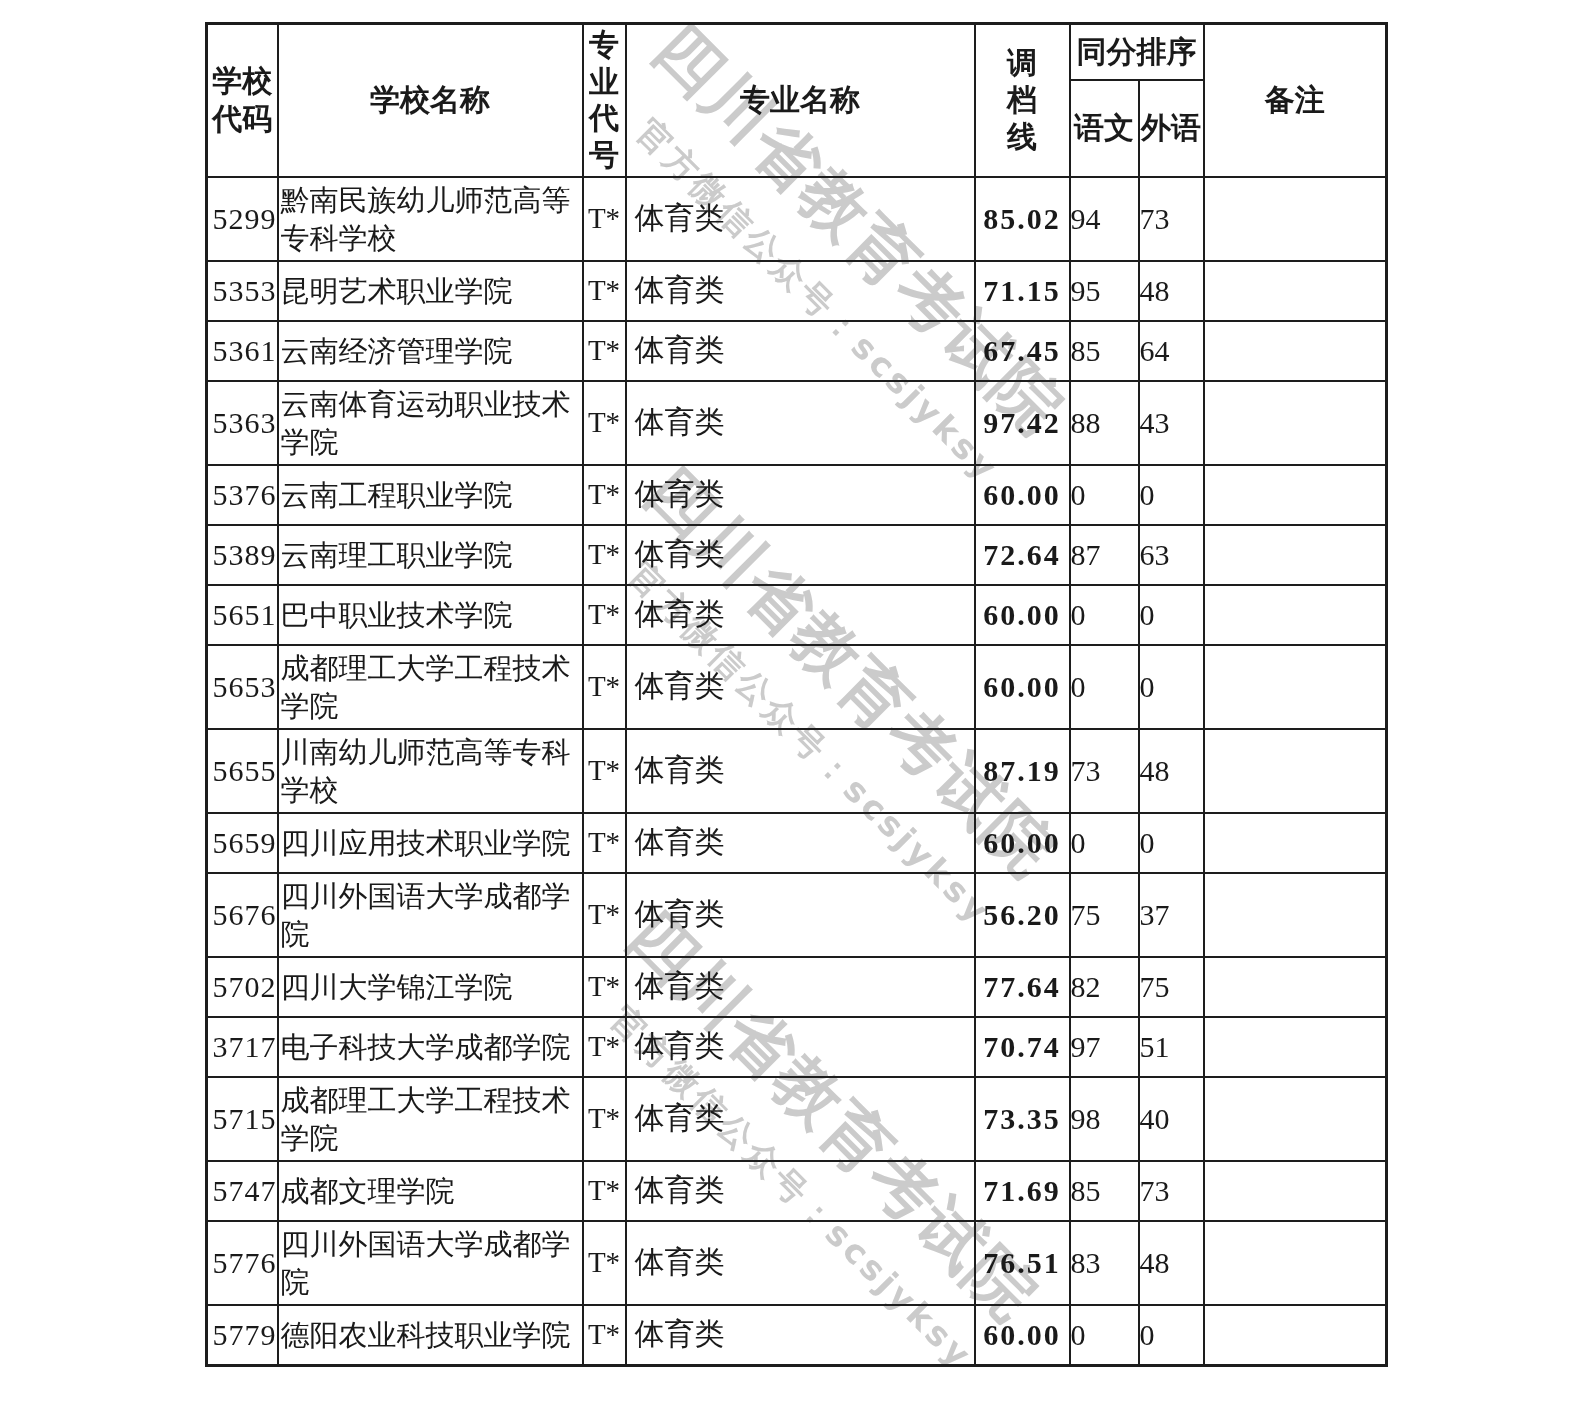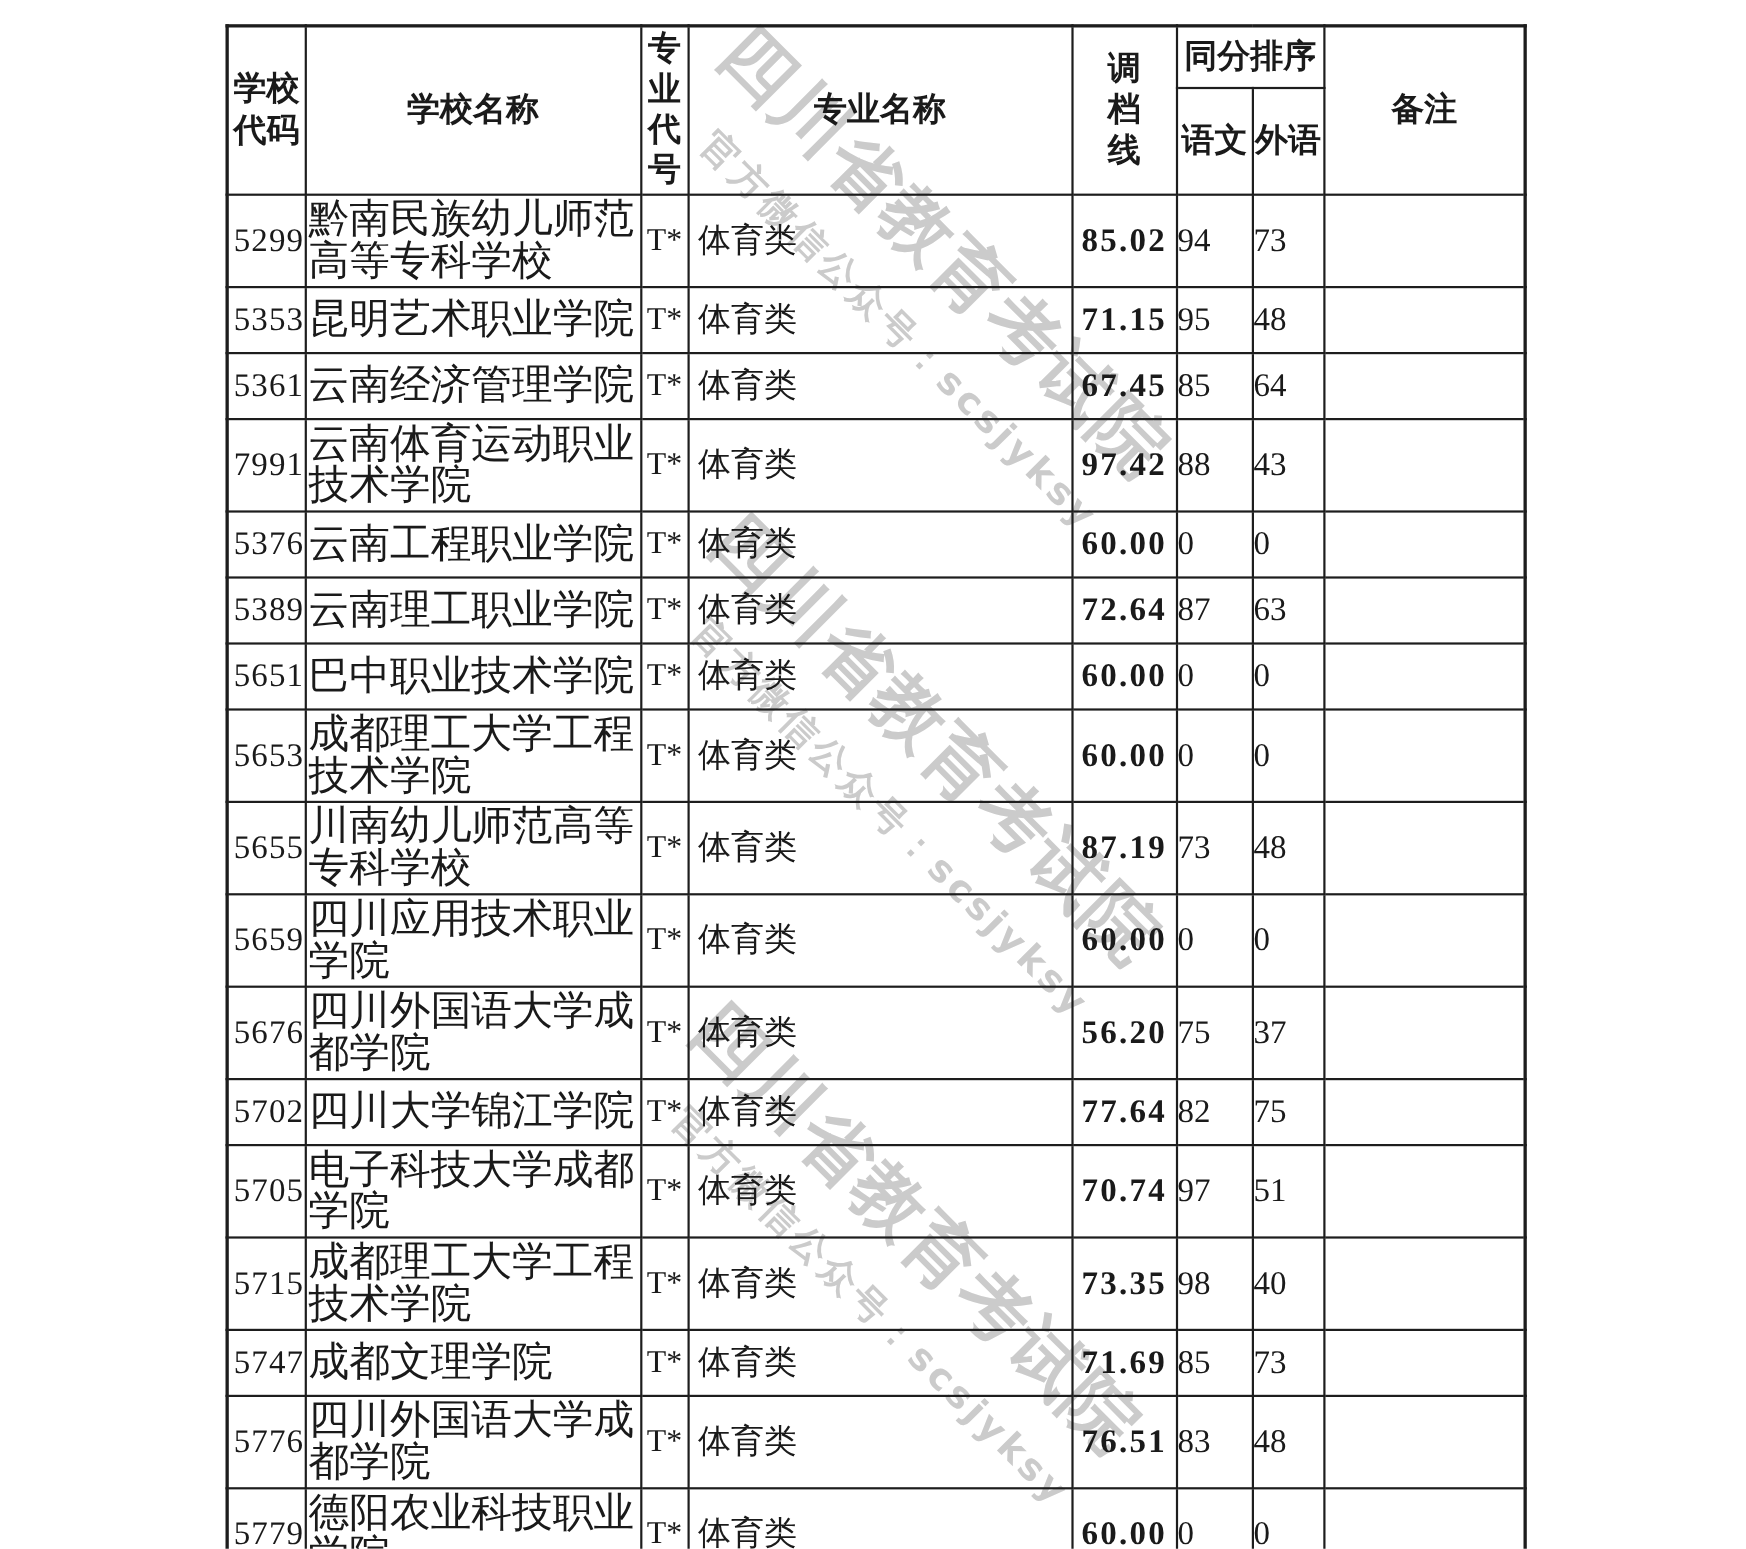--- a/index.html
+++ b/index.html
@@ -49,21 +49,21 @@
   thead tr.h1 { height:56px; }
   thead tr.h2 { height:97px; }
   .vtext {
     width:1em; margin:0 auto;
     word-break:break-all;
     line-height:1.22;
     text-align:center;
   }
   .score td { font-size:30px; height:52px; }
   td.code    { text-align:right; letter-spacing:1px; }
-  td.name    { text-align:left; font-size:37px; line-height:38px; padding:3px 0 3px 2px; word-break:break-all; }
+  td.name    { text-align:left; font-size:29px; line-height:38px; padding:3px 0 3px 2px; word-break:break-all; }
   td.mcode   { text-align:center; font-size:29px; }
   td.mname   { text-align:left; padding-left:8px;margin-left:17px; }
   td.cutoff  { text-align:center; font-weight:bold; letter-spacing:2px; }
   td.score-n { text-align:left; }
   td.remarks { text-align:center; }
 </style>
 </head>
 <body>
 
 <div>
@@ -136,21 +136,21 @@
           <td class="code">5361</td>
           <td class="name">云南经济管理学院</td>
           <td class="mcode">T*</td>
           <td class="mname">体育类</td>
           <td class="cutoff">67.45</td>
           <td class="score-n">85</td>
           <td class="score-n">64</td>
           <td class="remarks"></td>
         </tr>
         <tr>
-          <td class="code">7991</td>
+          <td class="code">5363</td>
           <td class="name">云南体育运动职业技术学院</td>
           <td class="mcode">T*</td>
           <td class="mname">体育类</td>
           <td class="cutoff">97.42</td>
           <td class="score-n">88</td>
           <td class="score-n">43</td>
           <td class="remarks"></td>
         </tr>
         <tr>
           <td class="code">5376</td>
@@ -226,21 +226,21 @@
           <td class="code">5702</td>
           <td class="name">四川大学锦江学院</td>
           <td class="mcode">T*</td>
           <td class="mname">体育类</td>
           <td class="cutoff">77.64</td>
           <td class="score-n">82</td>
           <td class="score-n">75</td>
           <td class="remarks"></td>
         </tr>
         <tr>
-          <td class="code">5705</td>
+          <td class="code">3717</td>
           <td class="name">电子科技大学成都学院</td>
           <td class="mcode">T*</td>
           <td class="mname">体育类</td>
           <td class="cutoff">70.74</td>
           <td class="score-n">97</td>
           <td class="score-n">51</td>
           <td class="remarks"></td>
         </tr>
         <tr>
           <td class="code">5715</td>

